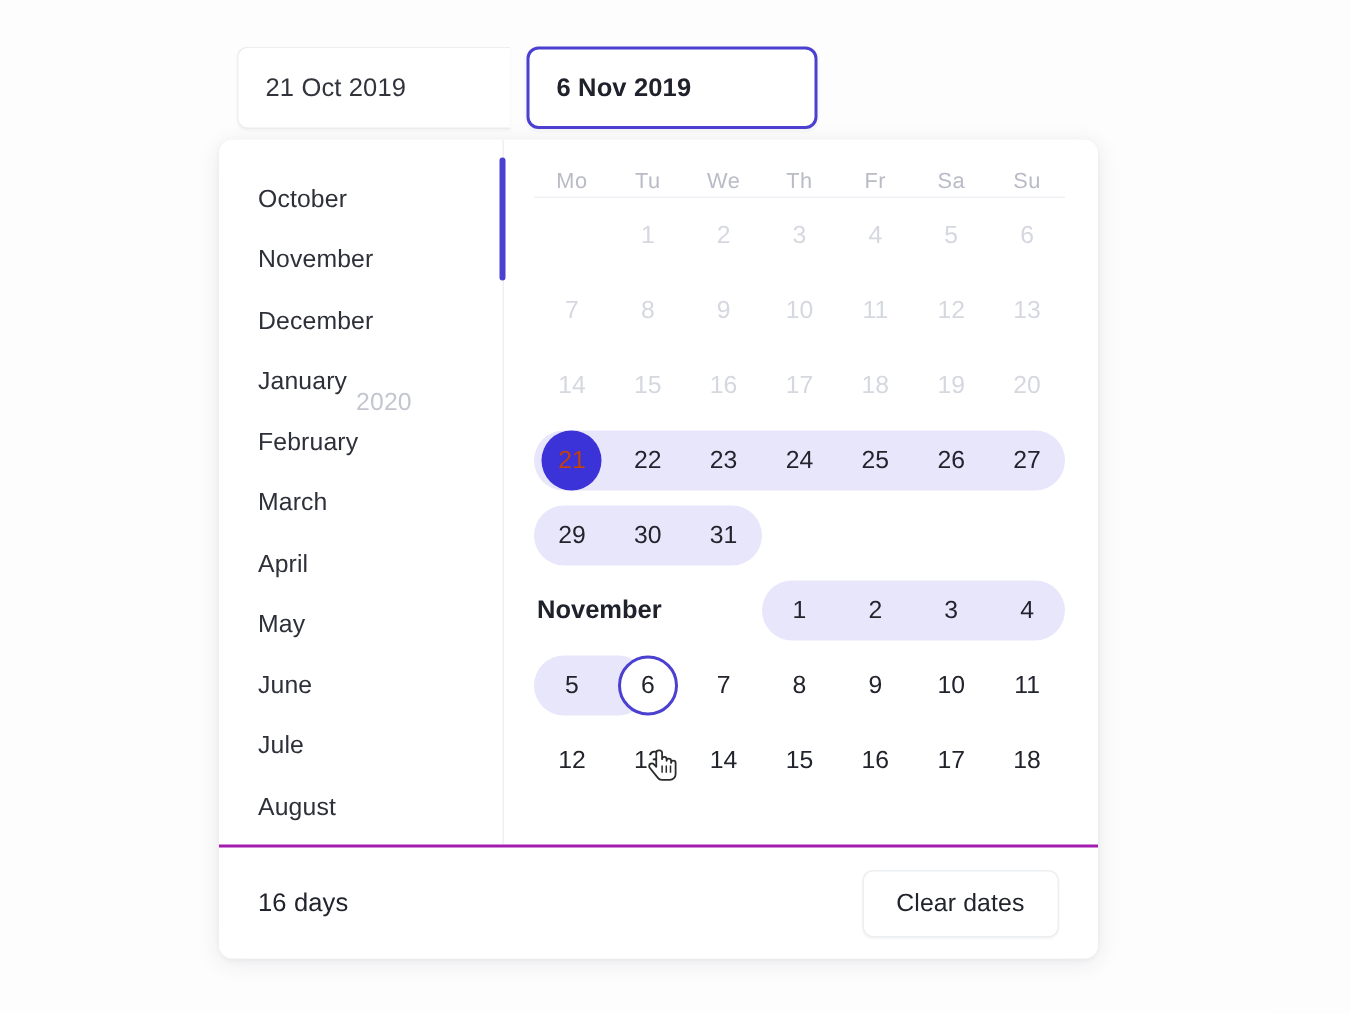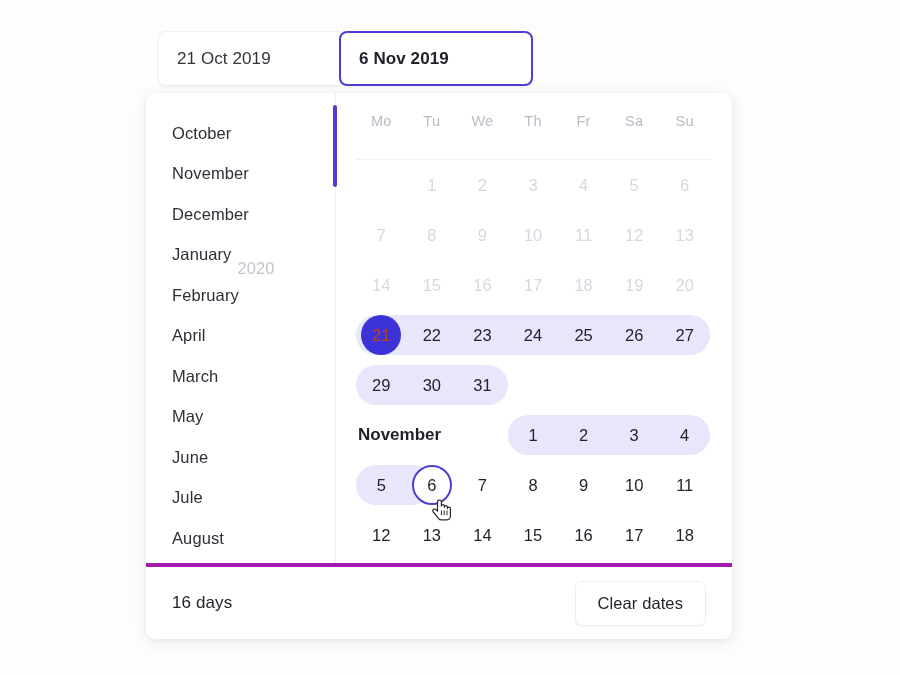--- a/index.html
+++ b/index.html
@@ -21,20 +21,21 @@
     height: 675px;
   }
 
   
   .inputs {
     position: absolute;
     left: 158px;
     top: 31px;
     display: flex;
     align-items: center;
+    gap: 12px;
   }
   .date-field {
     box-sizing: border-box;
     height: 55px;
     background: #ffffff;
     border: 1px solid #eceff1;
     display: flex;
     align-items: center;
     padding: 0 18px;
     font-size: 17px;
@@ -127,21 +128,21 @@
   .calendar {
     flex: 1;
     padding: 0 22px 0 20px;
     position: relative;
   }
 
   .weekdays {
     display: grid;
     grid-template-columns: repeat(7, 1fr);
     padding-top: 20px;
-    padding-bottom: 30px;
+    padding-bottom: 2px;
     border-bottom: 1px solid #f0f1f4;
   }
   .weekday {
     text-align: center;
     font-size: 14.5px;
     color: #b9bbc6;
     letter-spacing: 0.3px;
   }
 
   .week {
@@ -230,21 +231,21 @@
     pointer-events: none;
   }
 
   
   .footer {
     position: absolute;
     left: 0;
     bottom: 0;
     width: 100%;
     height: 76px;
-    border-top: 4px solid #a21caf;
+    border-top: 2px solid #a21caf;
     background: #ffffff;
     display: flex;
     align-items: center;
     justify-content: space-between;
     padding: 0 26px;
     box-sizing: border-box;
   }
   .days-count {
     font-size: 17px;
     color: #22242d;
@@ -288,24 +289,24 @@
           <span>December</span>
         </div>
         <div class="month-item">
           <span>January</span>
           <span class="month-year">2020</span>
         </div>
         <div class="month-item">
           <span>February</span>
         </div>
         <div class="month-item">
+          <span>March</span>
+        </div>
+        <div class="month-item">
           <span>April</span>
-        </div>
-        <div class="month-item">
-          <span>March</span>
         </div>
         <div class="month-item">
           <span>May</span>
         </div>
         <div class="month-item">
           <span>June</span>
         </div>
         <div class="month-item">
           <span>Jule</span>
         </div>

